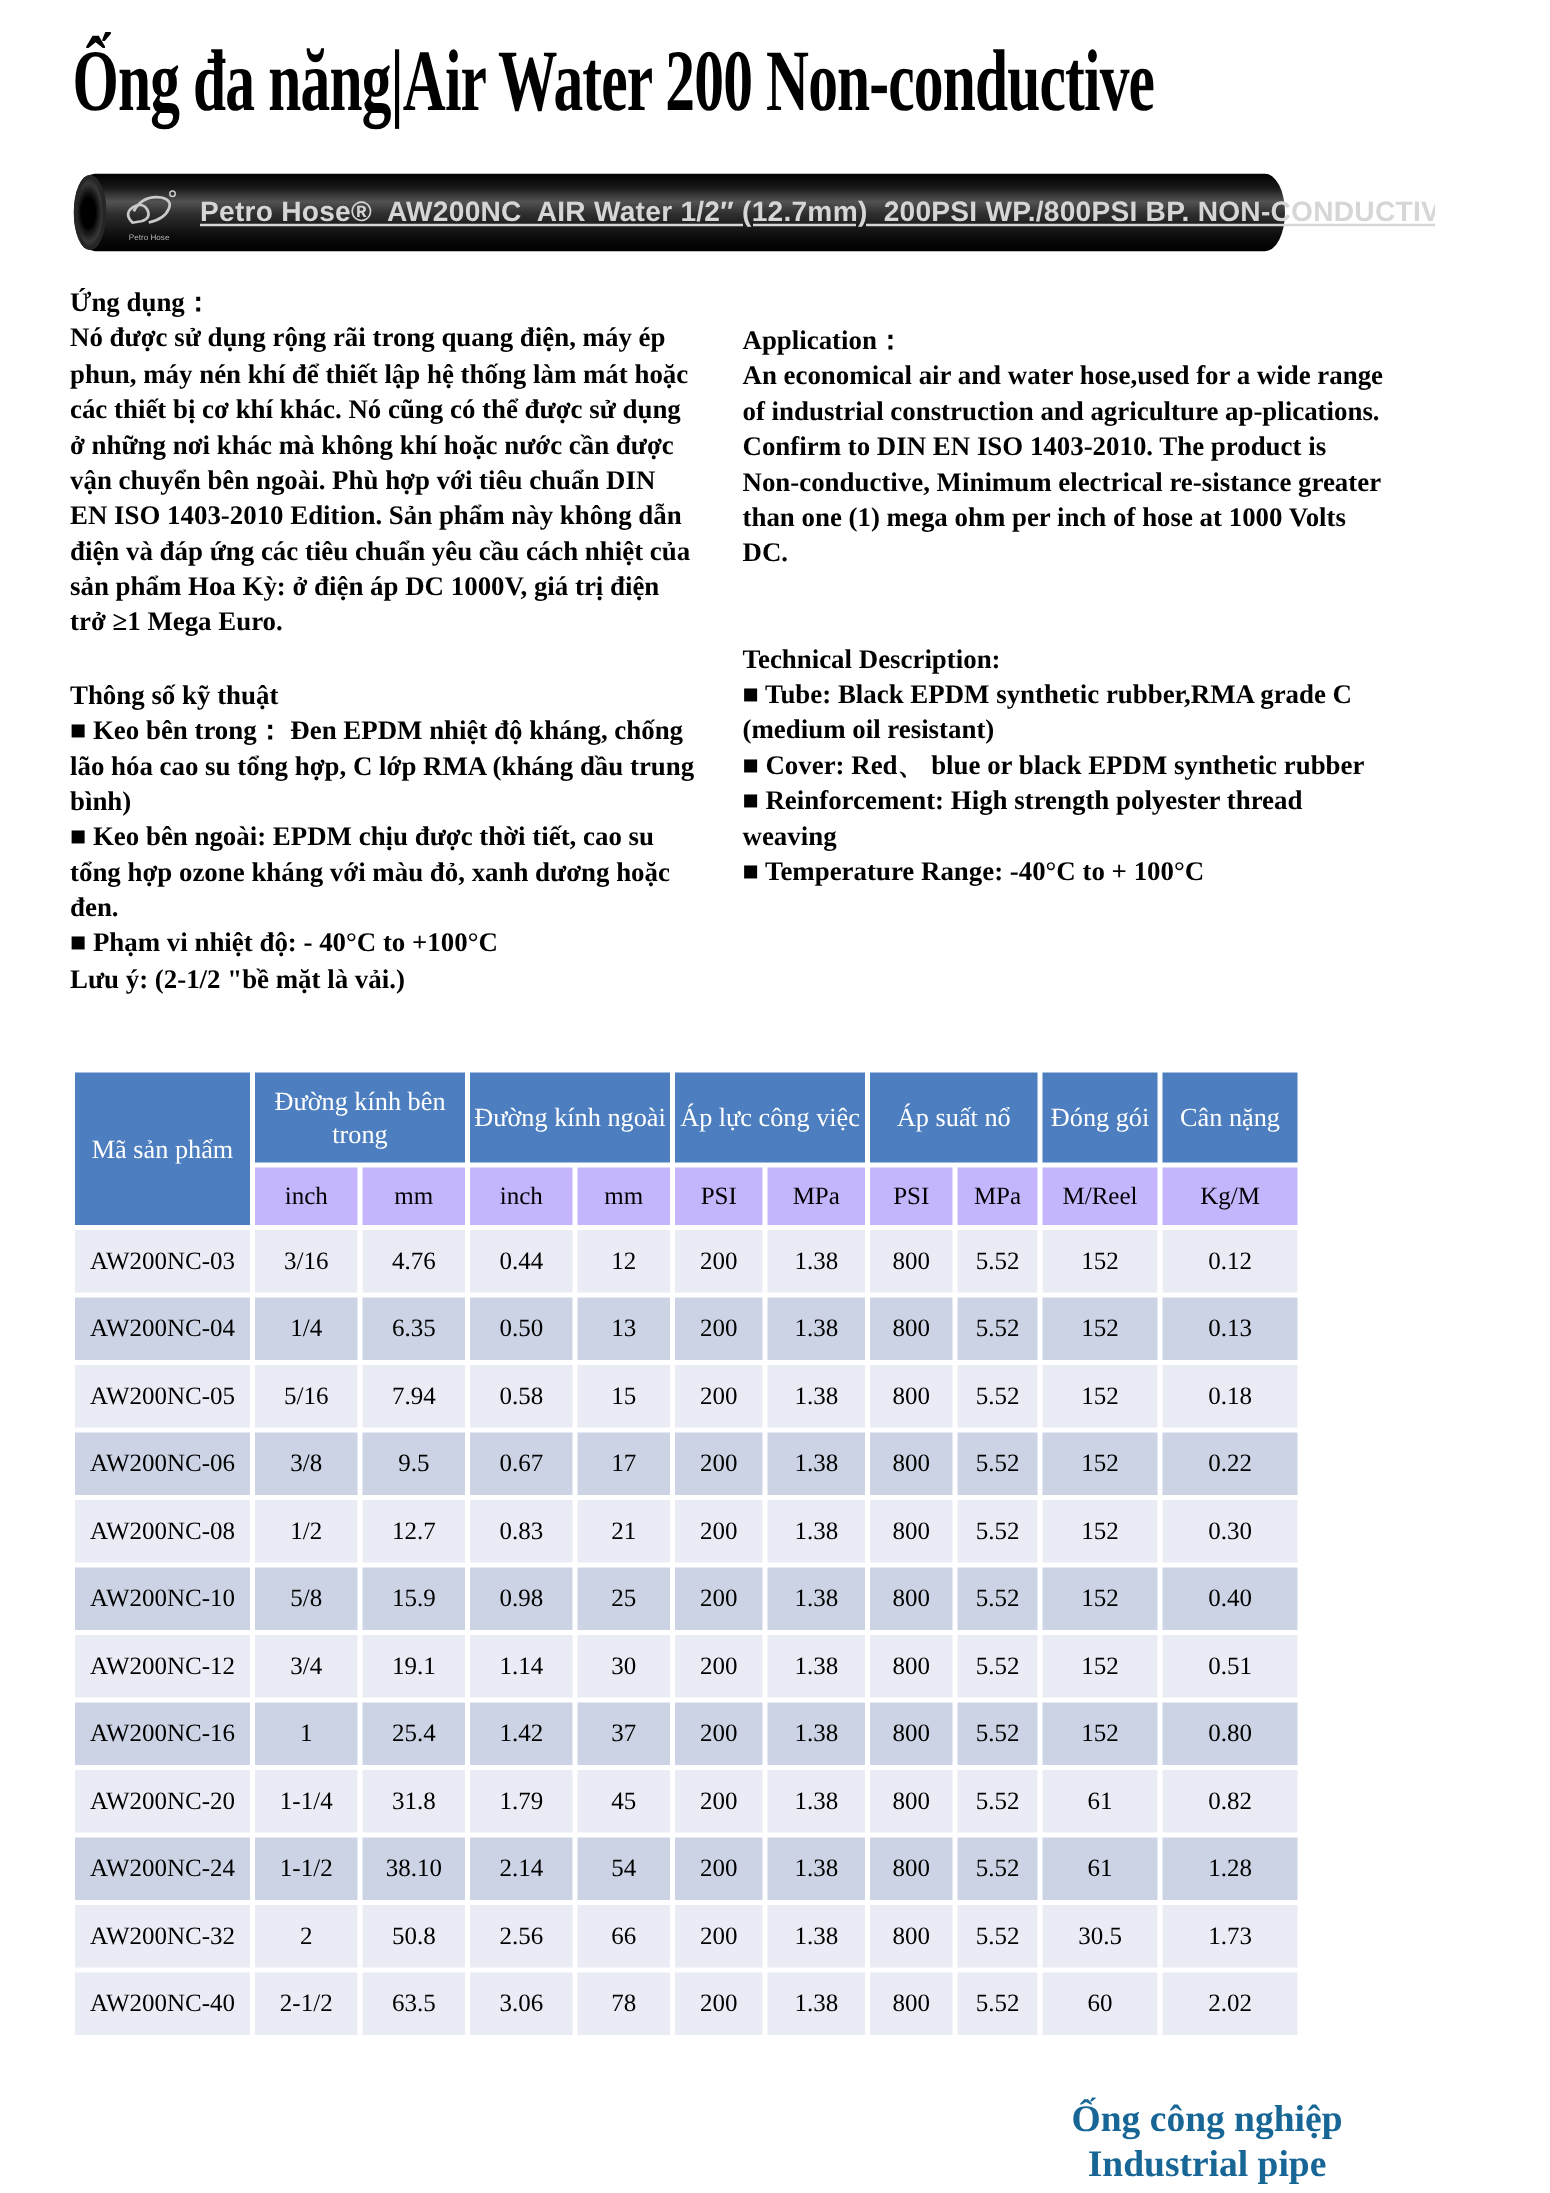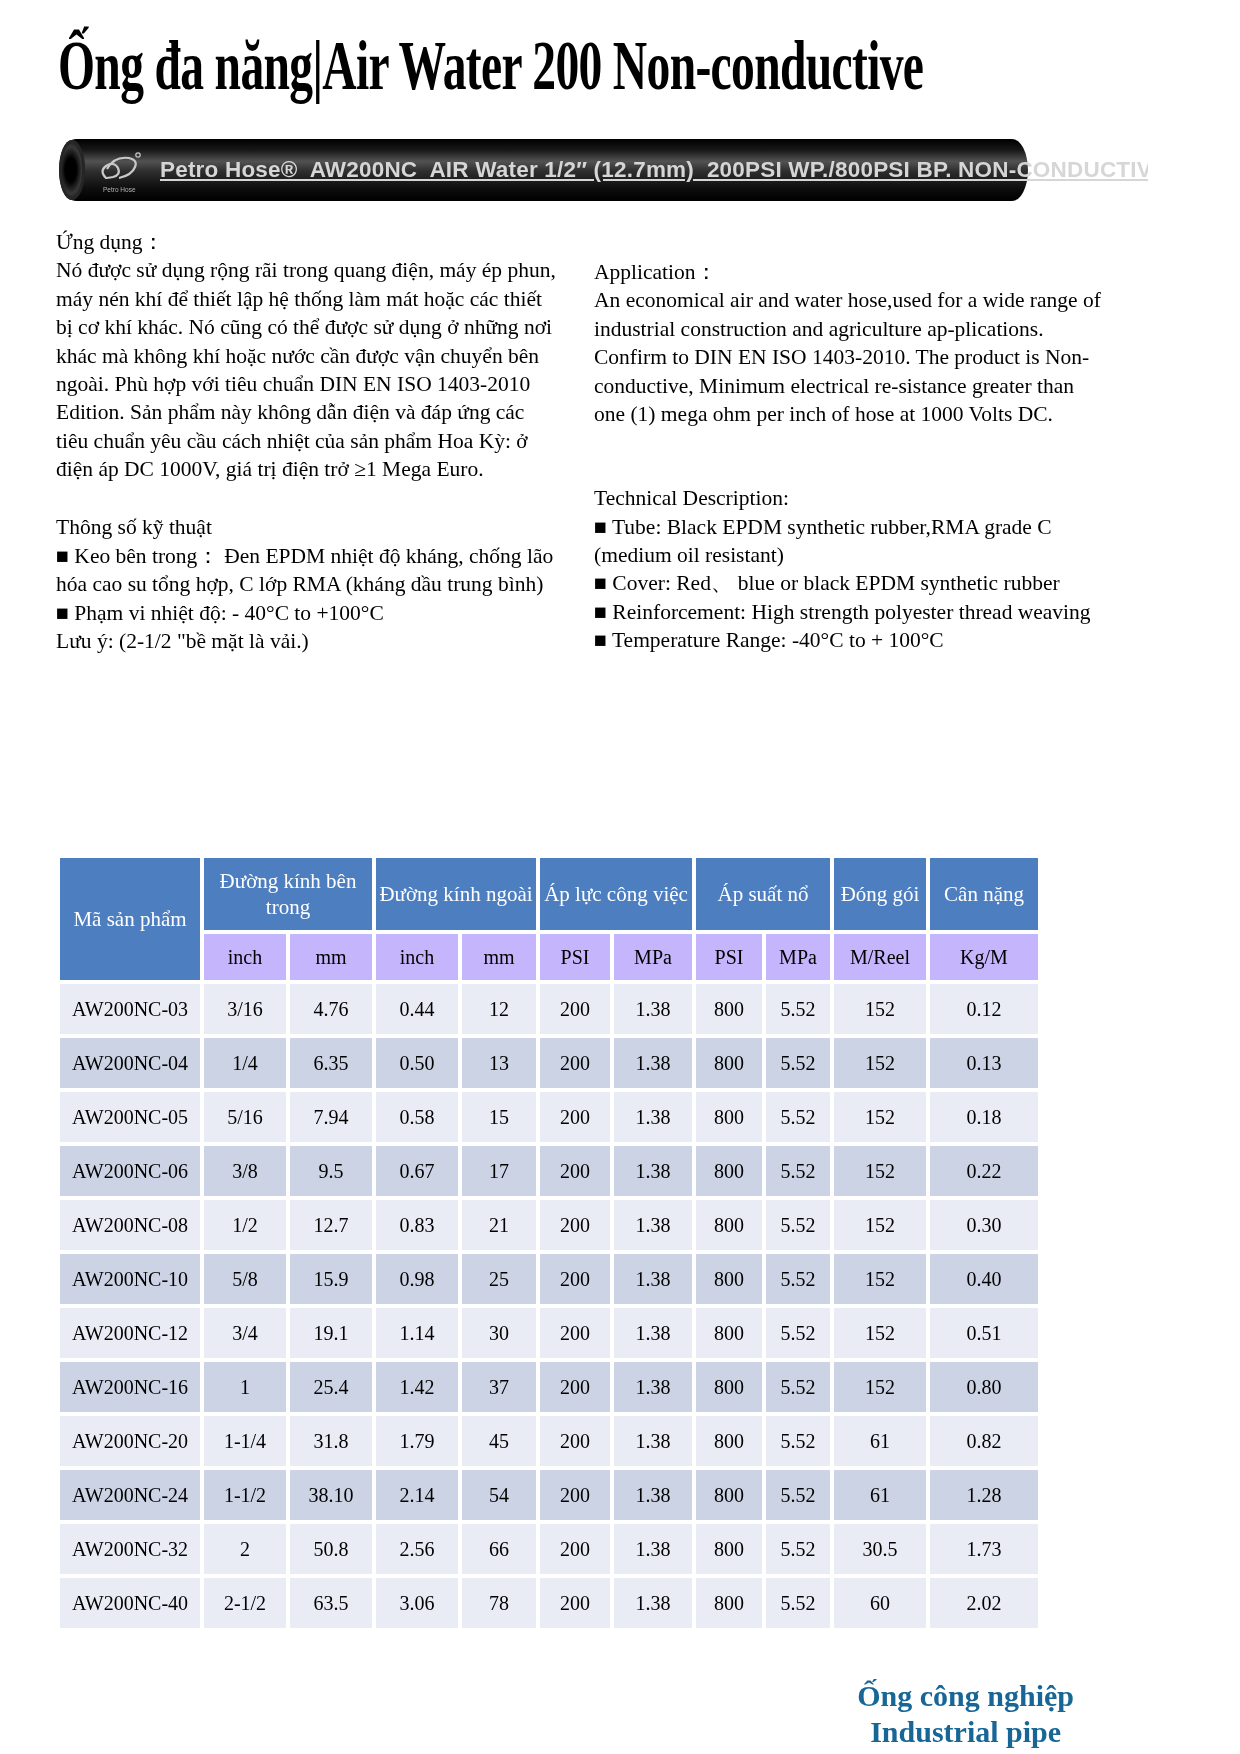--- a/index.html
+++ b/index.html
@@ -28,21 +28,21 @@
   }
   .hose-logo { position:absolute; left:34px; top:9px; width:56px; height:46px; }
   .hose-print {
     position:absolute; left:100px; top:18px;
     font-family:"Liberation Sans", sans-serif; font-weight:bold;
     font-size:22.5px; color:#d6d6d6; white-space:pre; letter-spacing:0.2px;text-decoration:underline;
   }
 
   
   .col { position:absolute; font-size:21.5px; line-height:1.32; }
-  .col p { margin:0; }
+  .col p { margin:0;font-weight:bold; }
   .col-left  { left:56px;  top:228px; width:502px; }
   .col-right { left:594px; top:258px; width:514px; }
   .gap-md { margin-top:30px !important; }
   .gap-lg { margin-top:56px !important; }
 
   
   .spec-table {
     position:absolute; left:56px; top:854px; width:986px;
     border-collapse:separate; border-spacing:4px; table-layout:fixed;
     text-align:center; font-size:20px;
@@ -78,20 +78,21 @@
       <text x="9" y="44" font-size="6.5" fill="#b5b5b5" font-family="Liberation Sans, sans-serif">Petro Hose</text>
     </svg>
     <div class="hose-print">Petro Hose®  AW200NC  AIR Water 1/2″ (12.7mm)  200PSI WP./800PSI BP. NON-CONDUCTIVE</div>
   </div>
 
   <div class="col col-left">
     <p>Ứng dụng：</p>
     <p>Nó được sử dụng rộng rãi trong quang điện, máy ép phun, máy nén khí để thiết lập hệ thống làm mát hoặc các thiết bị cơ khí khác. Nó cũng có thể được sử dụng ở những nơi khác mà không khí hoặc nước cần được vận chuyển bên ngoài. Phù hợp với tiêu chuẩn DIN EN ISO 1403-2010 Edition. Sản phẩm này không dẫn điện và đáp ứng các tiêu chuẩn yêu cầu cách nhiệt của sản phẩm Hoa Kỳ: ở điện áp DC 1000V, giá trị điện trở ≥1 Mega Euro.</p>
     <p class="gap-md">Thông số kỹ thuật</p>
     <p>■ Keo bên trong： Đen EPDM nhiệt độ kháng, chống lão hóa cao su tổng hợp, C lớp RMA (kháng dầu trung bình)</p>
+    <p>■ Keo bên ngoài: EPDM chịu được thời tiết, cao su tổng hợp ozone kháng với màu đỏ, xanh dương hoặc đen.</p>
     <p>■ Phạm vi nhiệt độ: - 40°C to +100°C</p>
     <p>Lưu ý: (2-1/2 "bề mặt là vải.)</p>
   </div>
 
   <div class="col col-right">
     <p>Application：</p>
     <p>An economical air and water hose,used for a wide range of industrial construction and agriculture ap-plications. Confirm to DIN EN ISO 1403-2010. The product is Non-conductive, Minimum electrical re-sistance greater than one (1) mega ohm per inch of hose at 1000 Volts DC.</p>
     <p class="gap-lg">Technical Description:</p>
     <p>■ Tube: Black EPDM synthetic rubber,RMA grade C (medium oil resistant)</p>
     <p>■ Cover: Red、 blue or black EPDM synthetic rubber</p>

